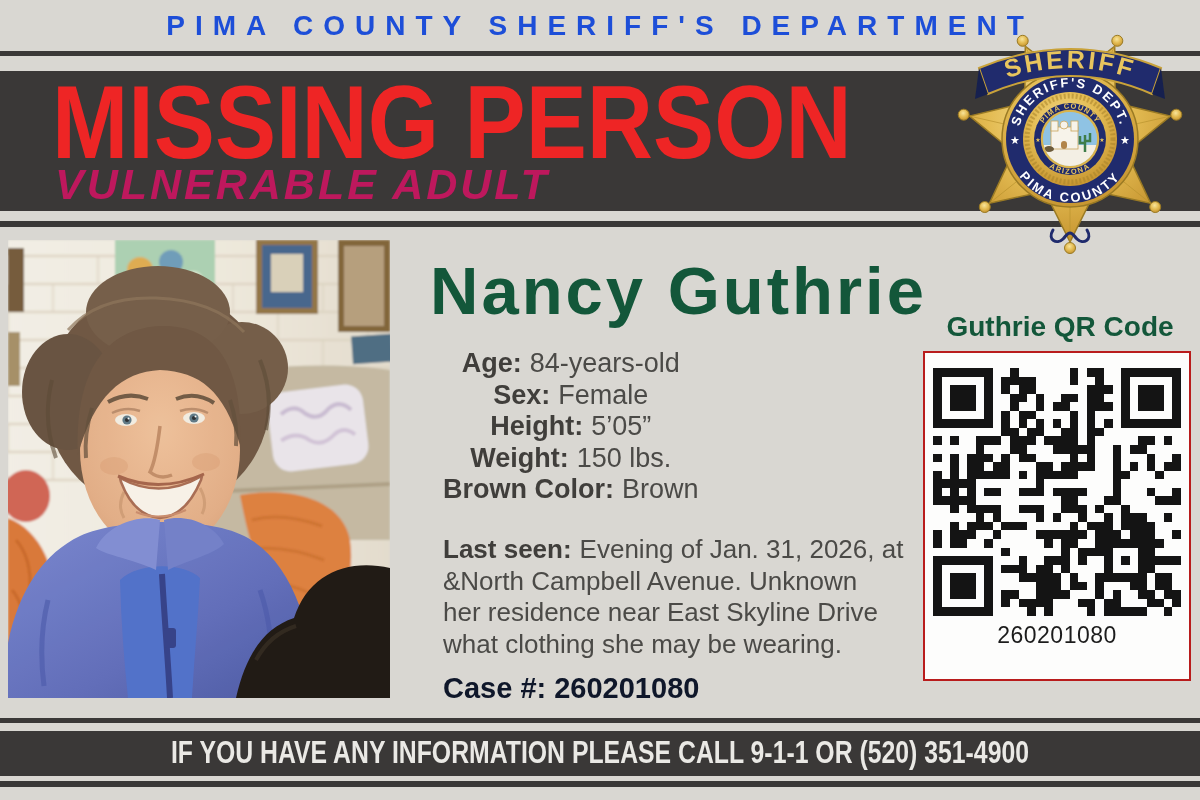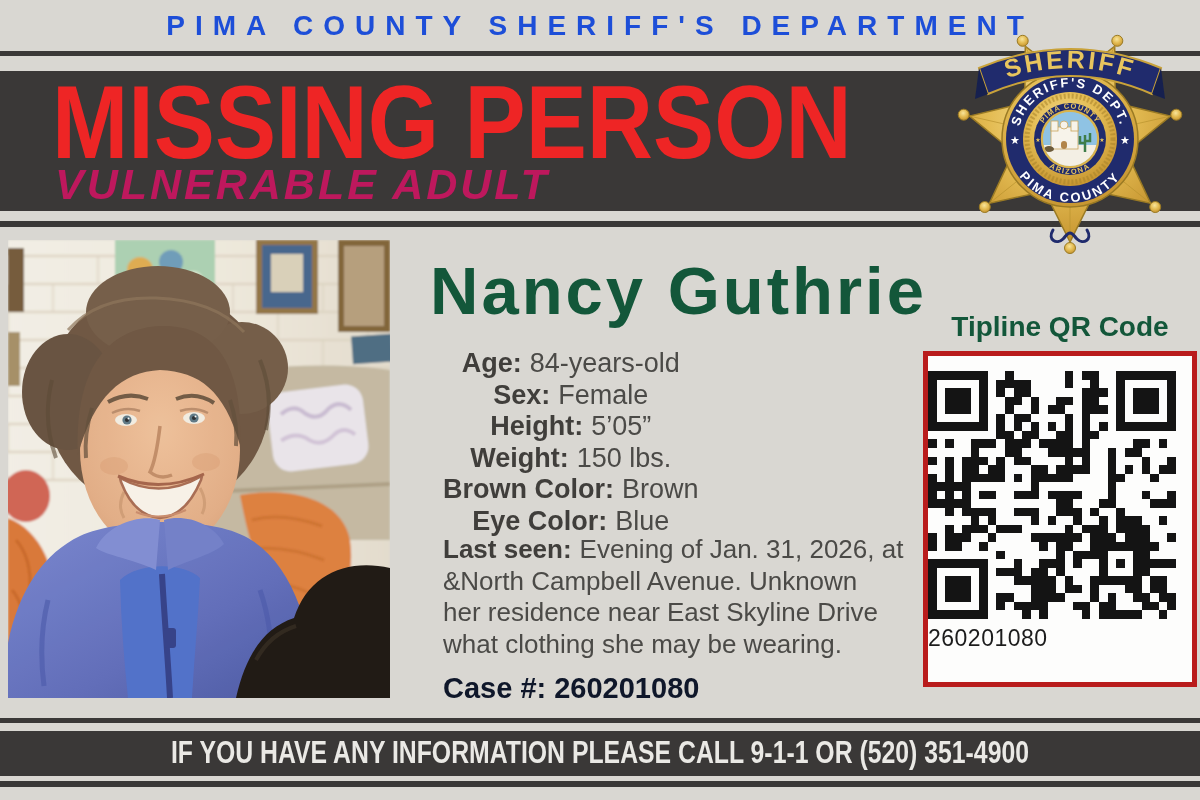--- a/index.html
+++ b/index.html
@@ -39,21 +39,21 @@
     color:#4b4a47;}
   #last-seen .ls-line{white-space:nowrap;}
 
   #case-number{position:absolute;left:443px;top:672px;font-size:29px;font-weight:bold;
     color:#0f172a;white-space:nowrap;}
 
   #tipline-title{position:absolute;left:923px;top:311px;width:274px;text-align:center;
     font-size:28px;font-weight:bold;color:#13573a;white-space:nowrap;}
 
   #qr-box{position:absolute;left:923px;top:351px;width:264px;height:326px;
-    background:#fdfdfc;border:5px solid #b91c1c;box-sizing:content-box;text-align:left;}
+    background:#fdfdfc;border:2px solid #b91c1c;box-sizing:content-box;text-align:center;}
   #qr-svg{margin-top:15px;shape-rendering:crispEdges;}
   #qr-label{font-size:23px;color:#1c1c1c;margin-top:2px;letter-spacing:0.5px;}
 
   #footer-text{position:absolute;top:735px;left:0;width:100%;text-align:center;
     font-size:31px;font-weight:bold;color:#eae9e5;white-space:nowrap;
     transform:scaleX(0.8);}
 </style>
 </head>
 <body>
 
@@ -308,33 +308,32 @@
   </div>
 
   <div id="person-name">Nancy Guthrie</div>
 
   <div id="details">
     <div class="detail-row"><span class="dlabel">Age:</span><span>84-years-old</span></div>
     <div class="detail-row"><span class="dlabel">Sex:</span><span>Female</span></div>
     <div class="detail-row"><span class="dlabel">Height:</span><span>5’05”</span></div>
     <div class="detail-row"><span class="dlabel">Weight:</span><span>150 lbs.</span></div>
     <div class="detail-row"><span class="dlabel">Brown Color:</span><span>Brown</span></div>
-    <div class="detail-row"><span class="dlabel">Eye Color:</span><span>Blue</span></div>
   </div>
 
   <div id="last-seen">
     <div class="ls-line"><span class="dlabel">Last seen:</span><span>Evening of Jan. 31, 2026, at</span></div>
     <div class="ls-line">&amp;North Campbell Avenue. Unknown</div>
     <div class="ls-line">her residence near East Skyline Drive</div>
     <div class="ls-line">what clothing she may be wearing.</div>
   </div>
 
   <div id="case-number">Case #: 260201080</div>
 
-  <div id="tipline-title">Tipline QR Code</div>
+  <div id="tipline-title">Guthrie QR Code</div>
 
   <div id="qr-box">
     <svg id="qr-svg" viewBox="0 0 261 261" width="248" height="248">
       <rect x="0" y="0" width="261" height="261" fill="#fdfdfc"></rect>
       <g id="qr-modules" fill="#141414">
           <rect x="0" y="0" width="9" height="9"></rect>
           <rect x="9" y="0" width="9" height="9"></rect>
           <rect x="18" y="0" width="9" height="9"></rect>
           <rect x="27" y="0" width="9" height="9"></rect>
           <rect x="36" y="0" width="9" height="9"></rect>

